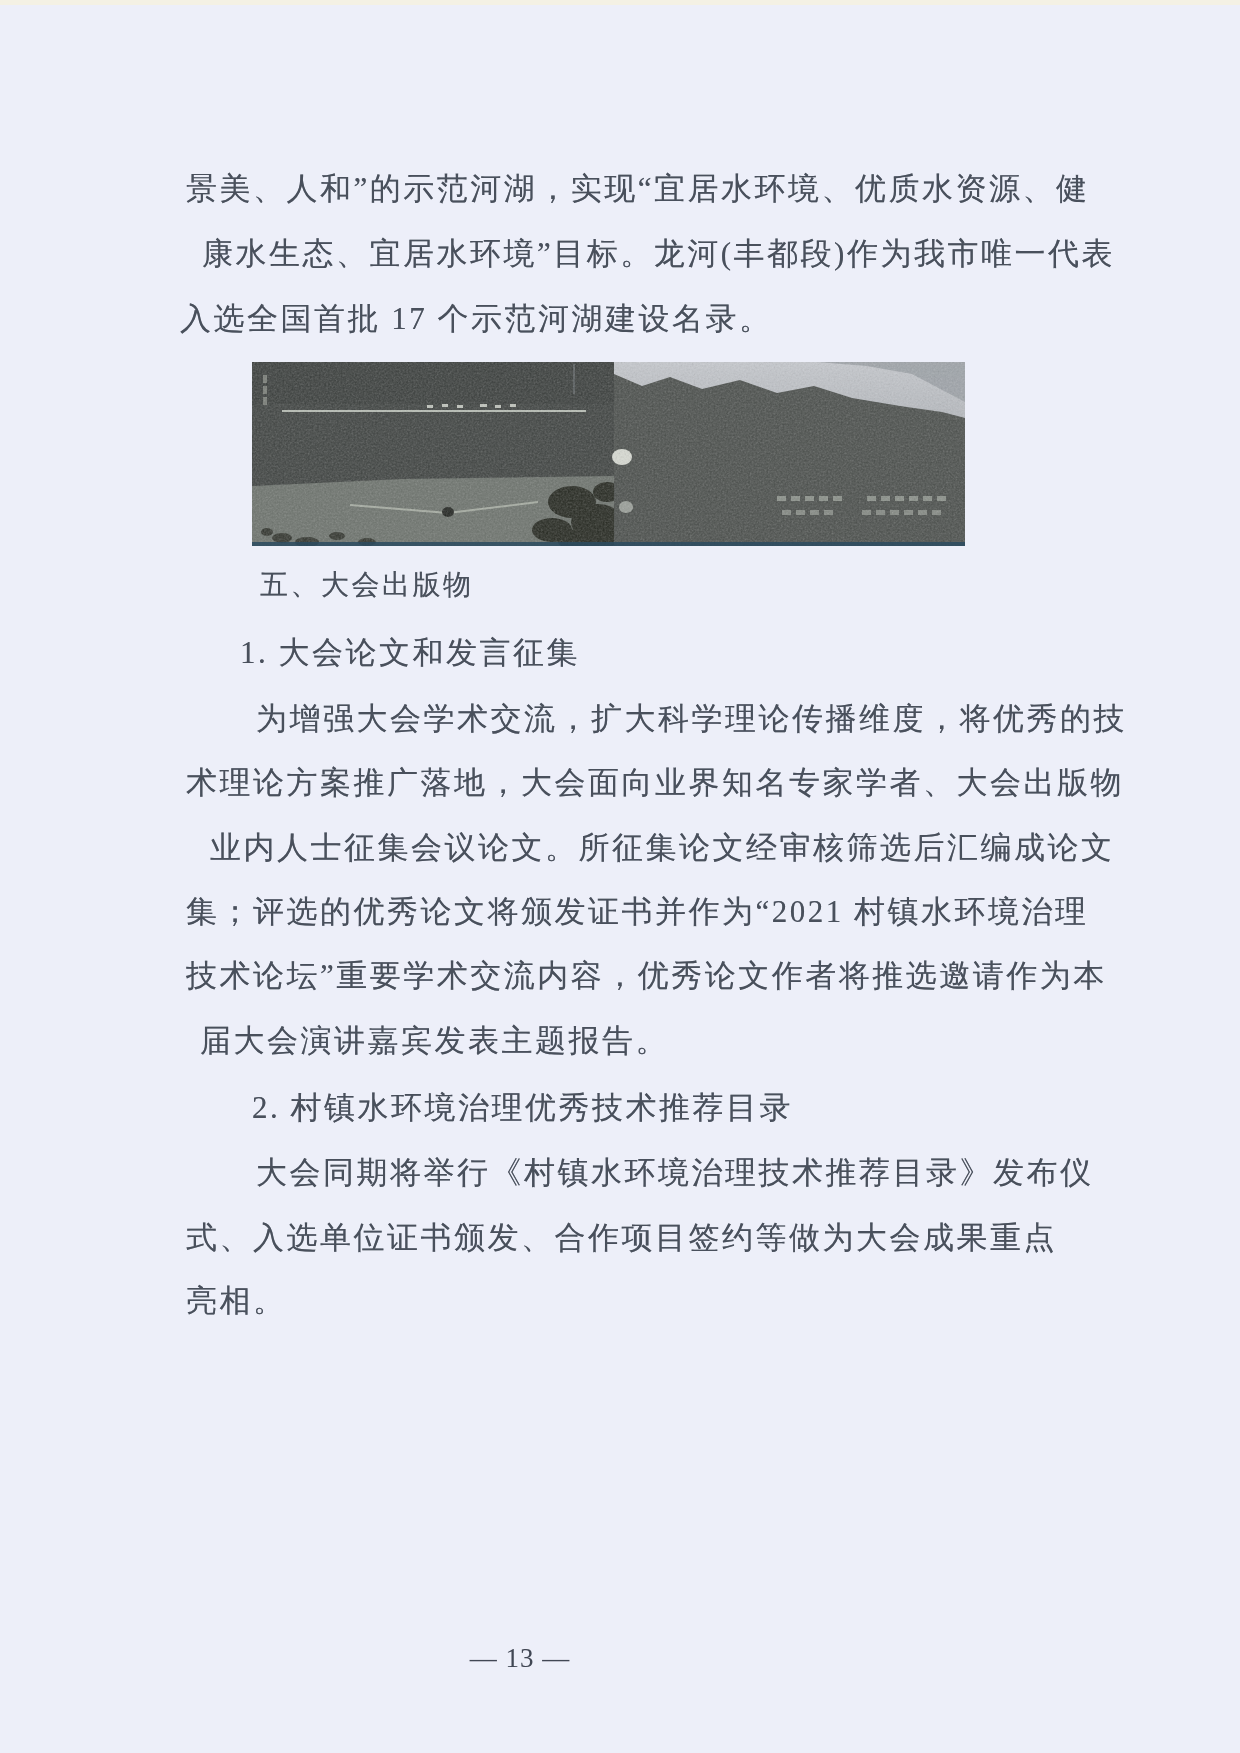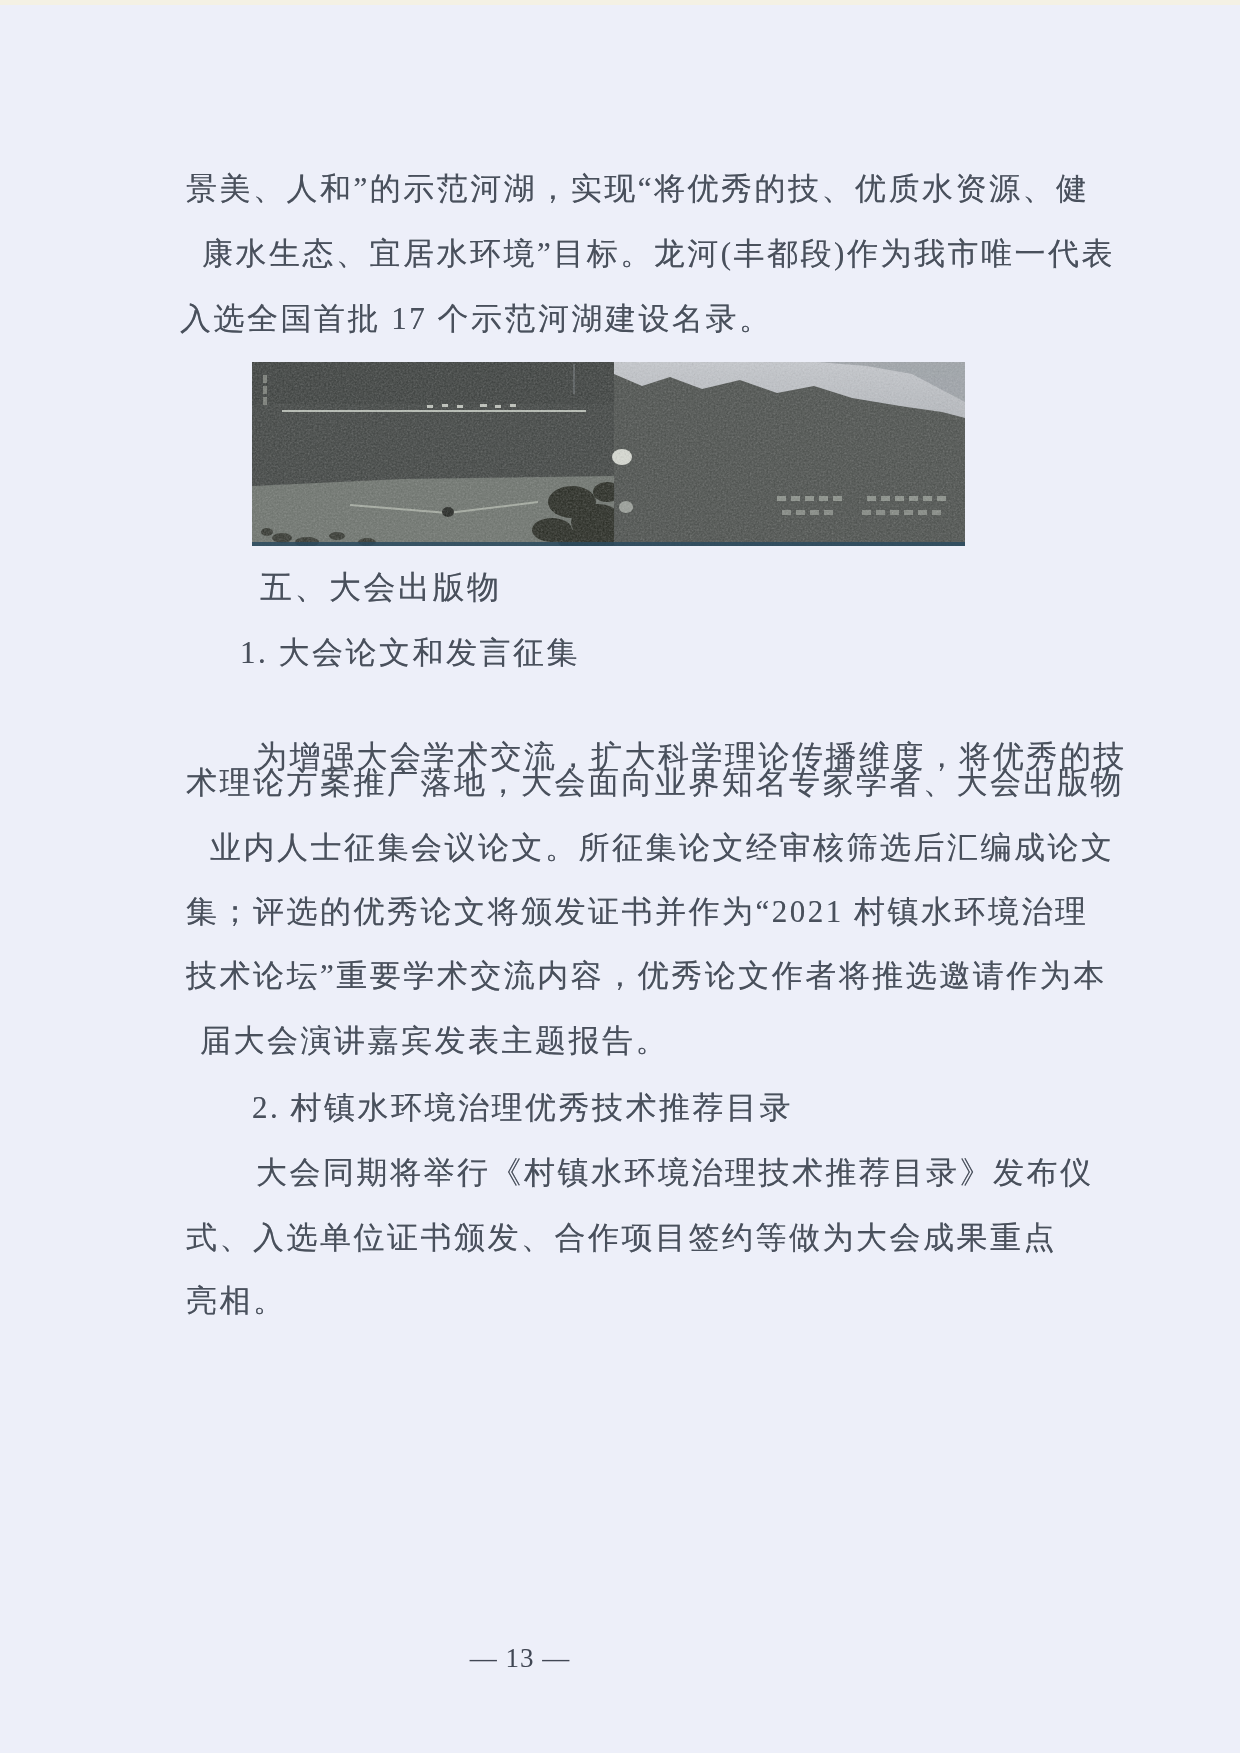--- a/index.html
+++ b/index.html
@@ -11,37 +11,37 @@
   .top-strip{
     position:absolute;left:0;top:0;width:1240px;height:5px;
     background:#f4f1e4;
   }
   .line{
     position:absolute;
     font-size:31px;line-height:1;letter-spacing:2.5px;
     color:#49505c;white-space:pre;
     text-shadow:0 0 0.5px rgba(73,80,92,0.55);
   }
-  .heading{font-size:32px;}
+  .heading{font-size:28px;}
   .photo-wrap{
     position:absolute;left:252px;top:362px;width:713px;height:184px;
   }
   .photo-wrap svg{display:block;width:713px;height:184px;}
   .page-number{
     position:absolute;left:0;top:1643px;width:1048px;
     text-align:center;padding-right:8px;box-sizing:border-box;
     font-size:27px;letter-spacing:1px;color:#414754;
   }
 </style>
 </head>
 <body>
 
 <div class="top-strip"></div>
 
-<div class="line" style="left:186px;top:173px;">景美、人和”的示范河湖，实现“将优秀的技、优质水资源、健</div>
+<div class="line" style="left:186px;top:173px;">景美、人和”的示范河湖，实现“宜居水环境、优质水资源、健</div>
 <div class="line" style="left:186px;top:238px;margin-left:16px;">康水生态、宜居水环境”目标。龙河(丰都段)作为我市唯一代表</div>
 <div class="line" style="left:180px;top:303px;">入选全国首批 17 个示范河湖建设名录。</div>
 
 <div class="photo-wrap">
   <svg viewBox="0 0 713 184" preserveAspectRatio="none">
     <defs>
       <filter id="grain" x="0" y="0" width="100%" height="100%">
         <feTurbulence type="fractalNoise" baseFrequency="0.55" numOctaves="2" stitchTiles="stitch"></feTurbulence>
         <feColorMatrix type="saturate" values="0"></feColorMatrix>
       </filter>
@@ -123,21 +123,21 @@
 
     <rect x="0" y="0" width="713" height="184" filter="url(#grain)" opacity="0.32"></rect>
     <rect x="0" y="180" width="713" height="4" opacity="0.85" fill="#2c4b60"></rect>
   </svg>
 </div>
 
 <div class="line heading" style="left:260px;top:571px;">五、大会出版物</div>
 
 <div class="line" style="left:240px;top:637px;">1. 大会论文和发言征集</div>
 
-<div class="line" style="left:256px;top:703px;margin-top:38px;">为增强大会学术交流，扩大科学理论传播维度，将优秀的技</div>
+<div class="line" style="left:256px;top:703px;">为增强大会学术交流，扩大科学理论传播维度，将优秀的技</div>
 <div class="line" style="left:186px;top:767px;">术理论方案推广落地，大会面向业界知名专家学者、大会出版物</div>
 <div class="line" style="left:186px;top:832px;margin-left:24px;">业内人士征集会议论文。所征集论文经审核筛选后汇编成论文</div>
 <div class="line" style="left:186px;top:896px;">集；评选的优秀论文将颁发证书并作为“2021 村镇水环境治理</div>
 <div class="line" style="left:186px;top:960px;">技术论坛”重要学术交流内容，优秀论文作者将推选邀请作为本</div>
 <div class="line" style="left:200px;top:1025px;">届大会演讲嘉宾发表主题报告。</div>
 
 <div class="line" style="left:252px;top:1092px;">2. 村镇水环境治理优秀技术推荐目录</div>
 
 <div class="line" style="left:256px;top:1157px;">大会同期将举行《村镇水环境治理技术推荐目录》发布仪</div>
 <div class="line" style="left:186px;top:1222px;">式、入选单位证书颁发、合作项目签约等做为大会成果重点</div>

